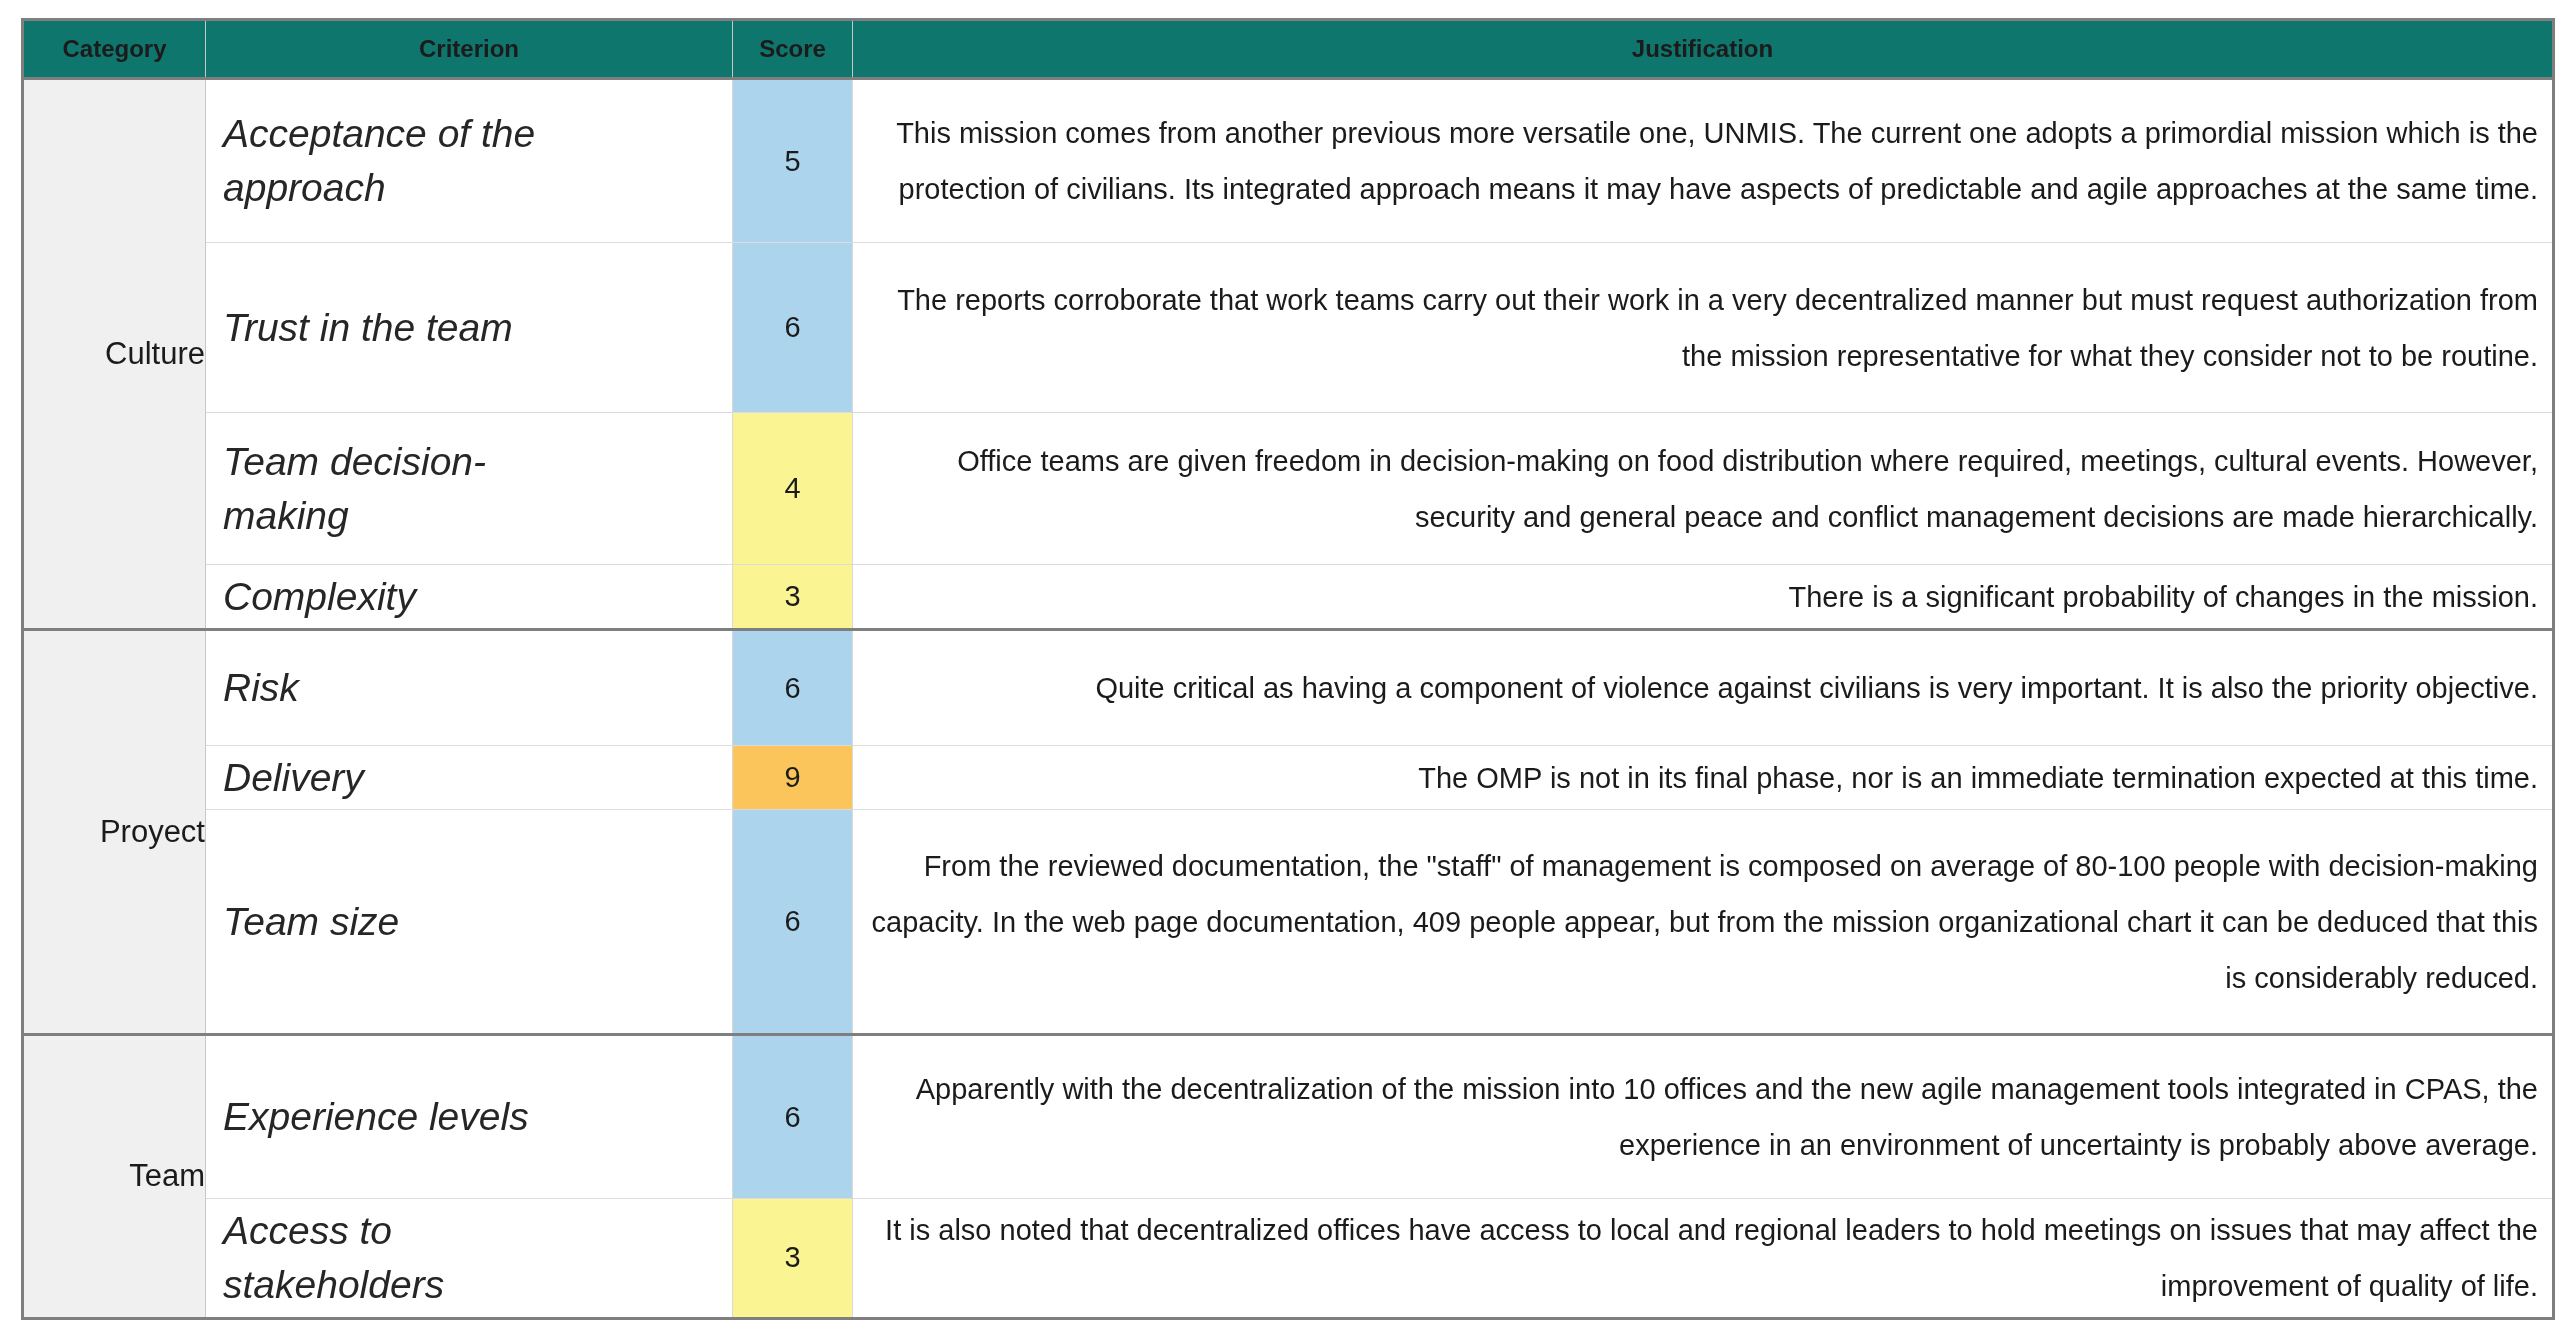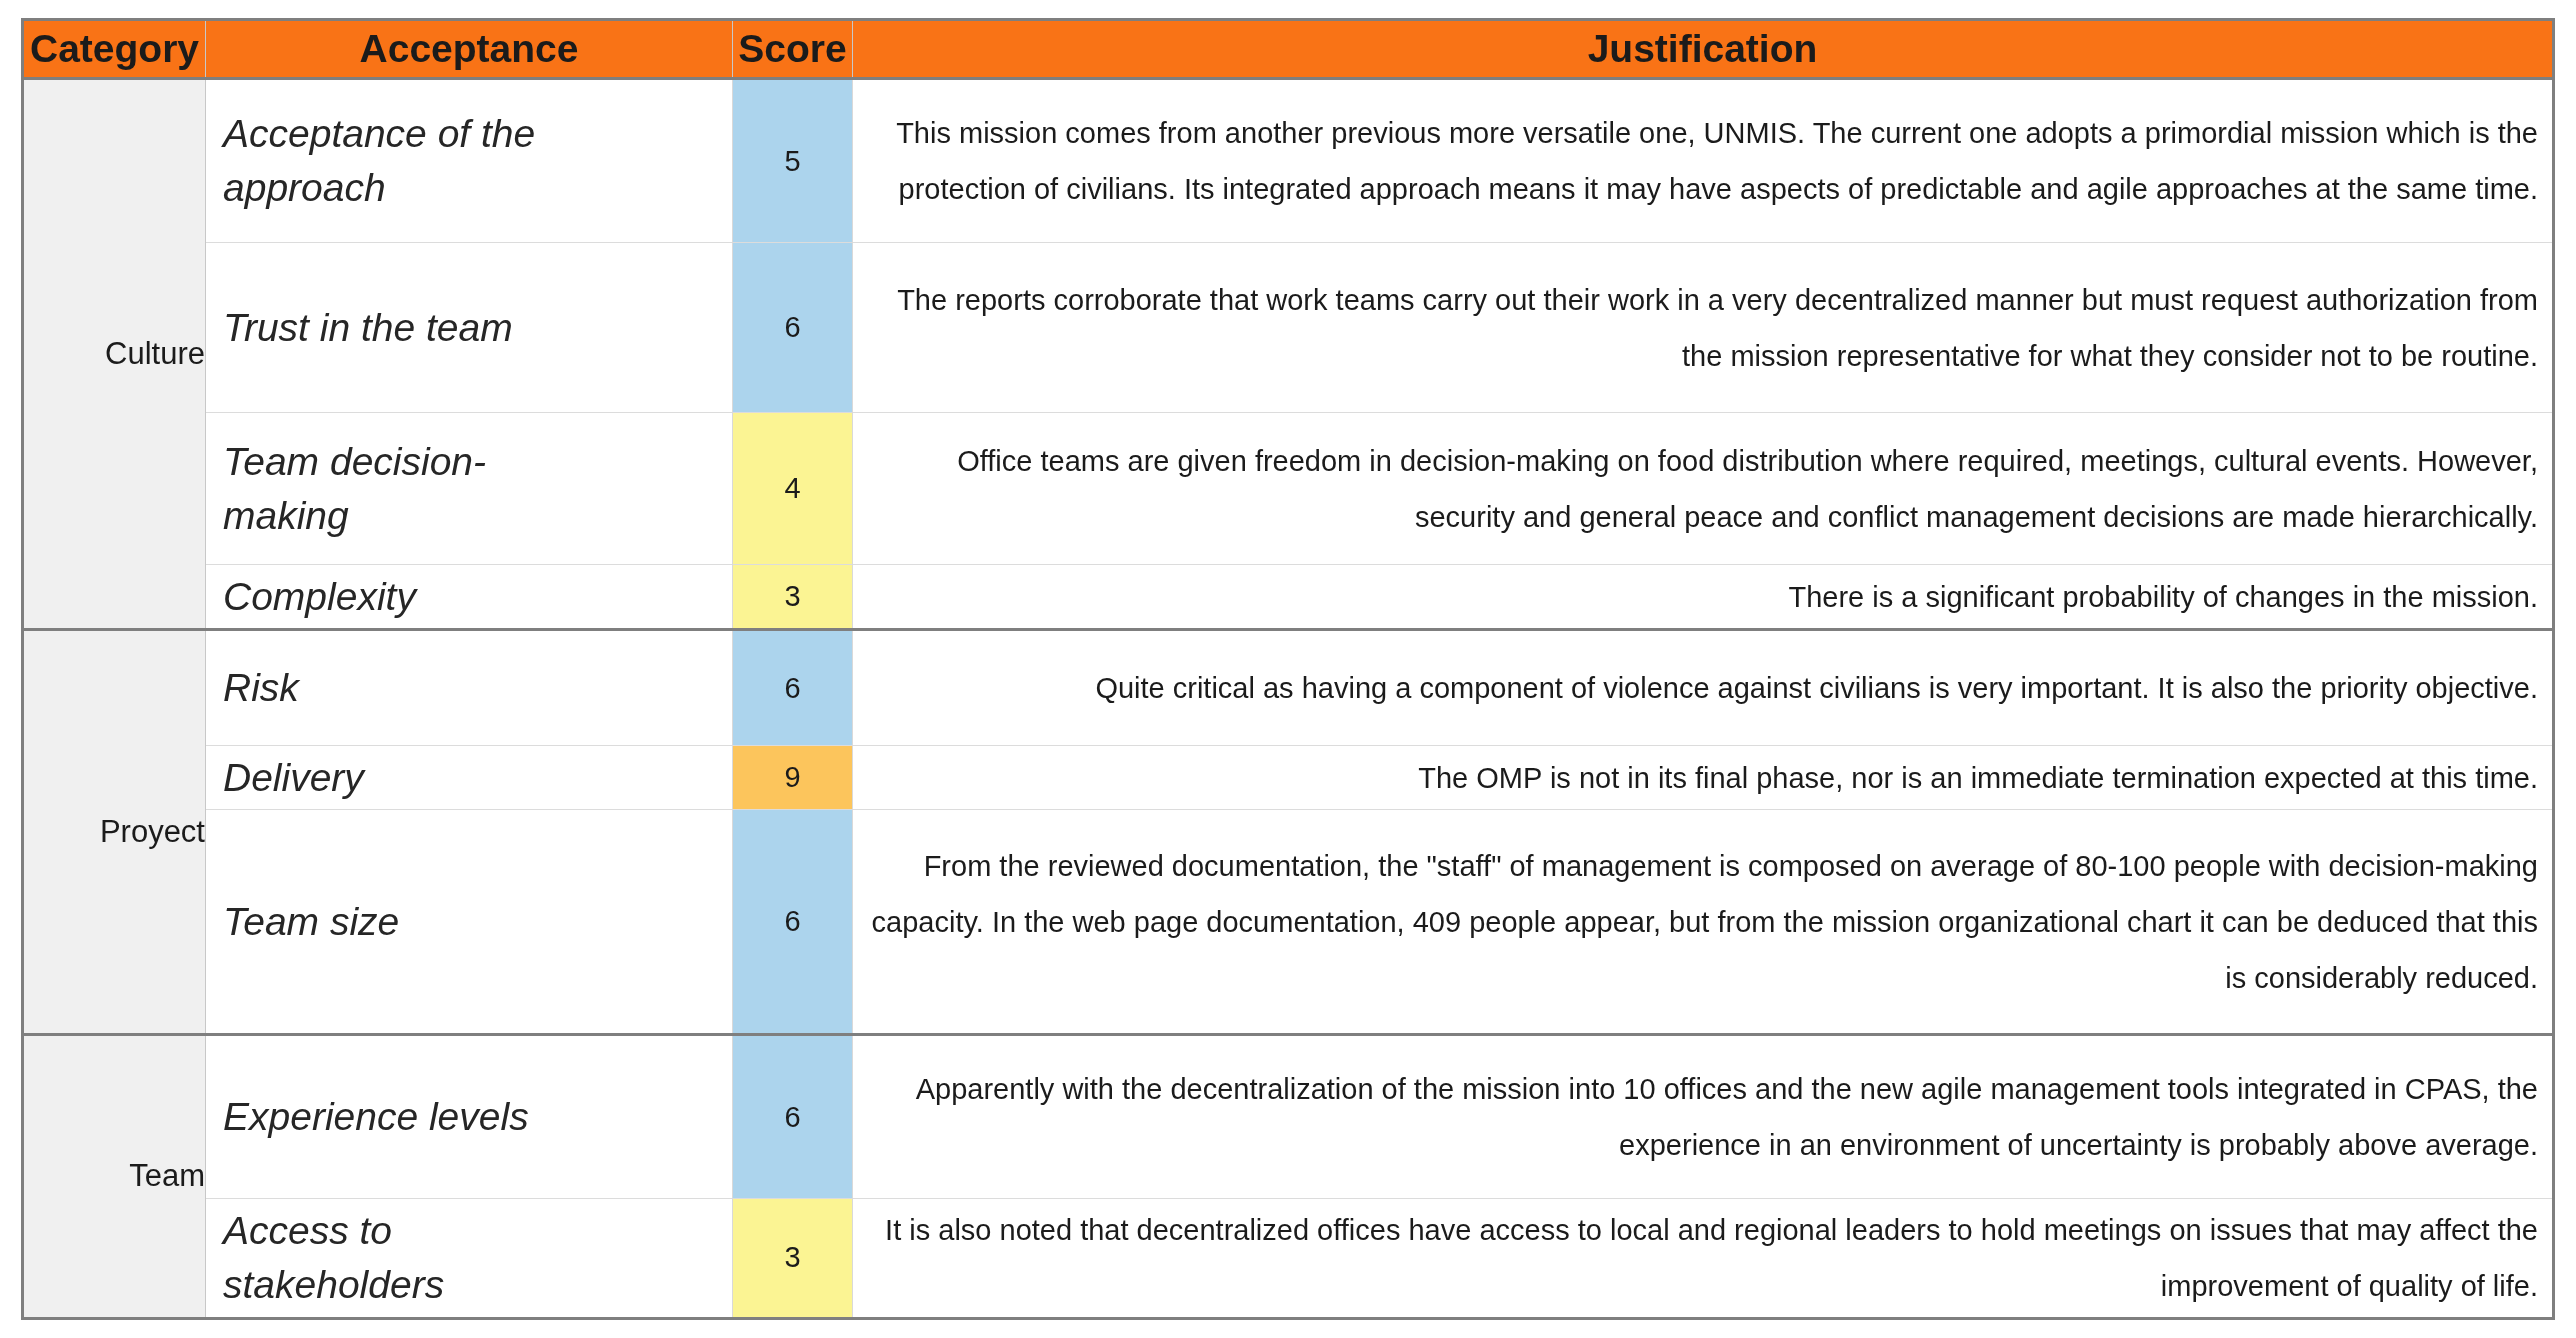--- a/index.html
+++ b/index.html
@@ -23,23 +23,23 @@
     width: 2530px;
     border: 3.9px solid #7f7f7f;
     background: #ffffff;
   }
   col.c-cat  { width: 183px; }
   col.c-crit { width: 527px; }
   col.c-score{ width: 120px; }
   col.c-just { width: 1701px; }
 
   thead th {
-    background: #f97316;
+    background: #0f766e;
     font-weight: bold;
-    font-size: 39px;
+    font-size: 24px;
     height: 56px;
     text-align: center;
     vertical-align: middle;
     border-bottom: 3.9px solid #7f7f7f;
     border-right: 1.5px solid #c8c8c8;
     padding: 0;
   }
   thead th:last-child { border-right: none; }
 
   td {
@@ -87,21 +87,21 @@
   <table class="assessment">
     <colgroup>
       <col class="c-cat">
         <col class="c-crit">
         <col class="c-score">
         <col class="c-just">
     </colgroup>
     <thead>
       <tr>
         <th>Category</th>
-        <th>Acceptance</th>
+        <th>Criterion</th>
         <th>Score</th>
         <th>Justification</th>
       </tr>
     </thead>
     <tbody>
 
       <tr style="height:164px;">
         <td class="cat" rowspan="4">Culture</td>
         <td class="crit">Acceptance of the approach</td>
         <td class="score" style="background: rgb(172, 212, 237);">5</td>

